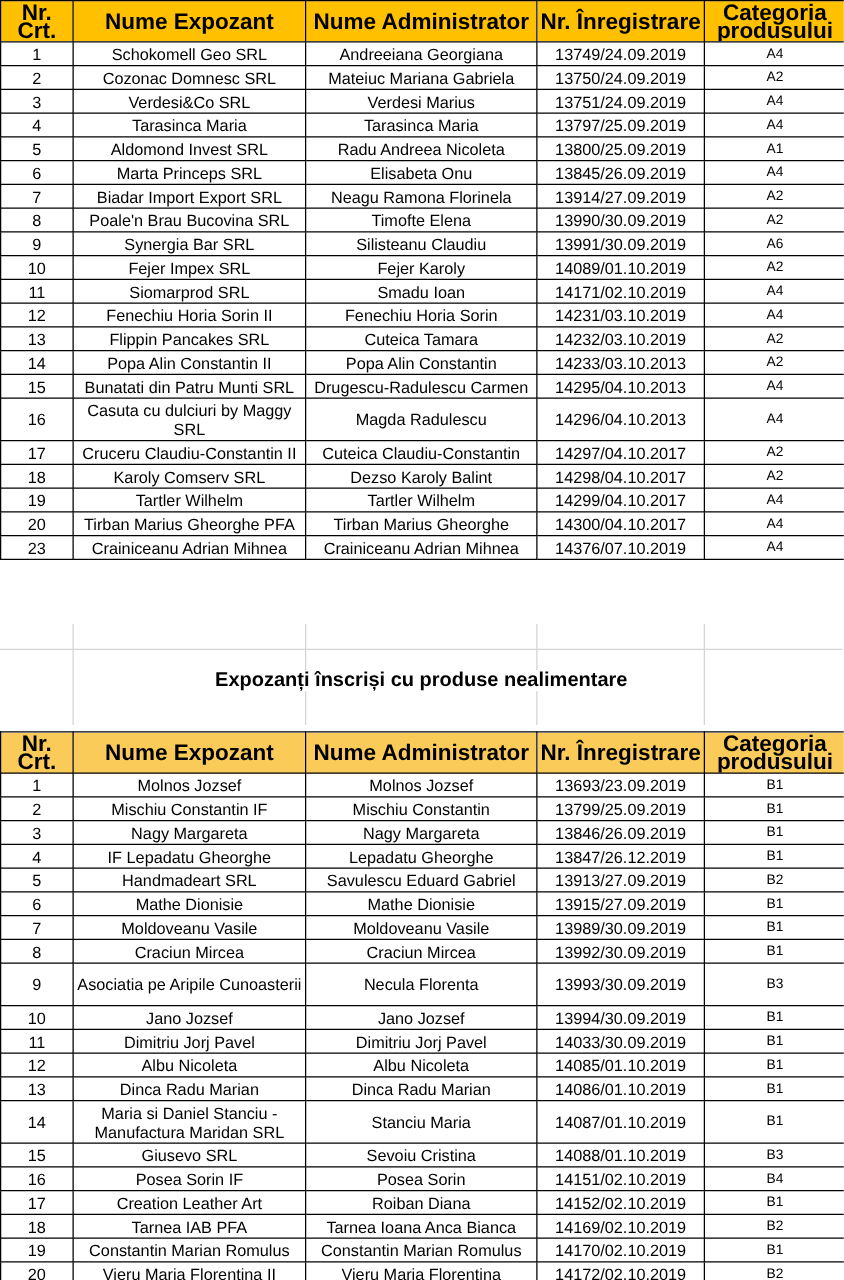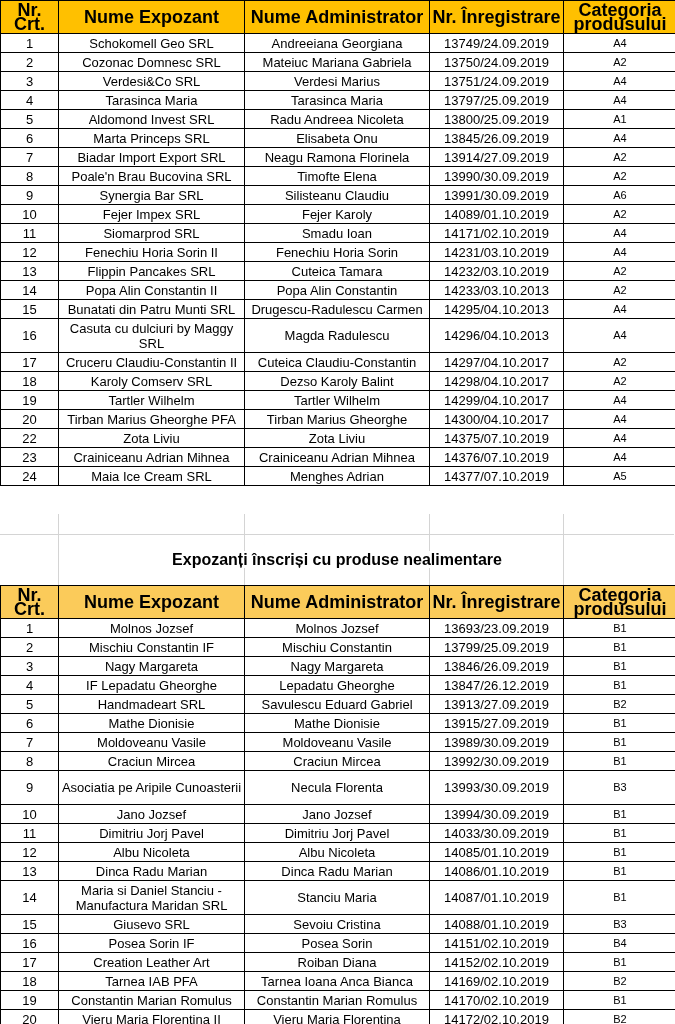--- a/index.html
+++ b/index.html
@@ -10,21 +10,21 @@
   col.c4 { width: 134px; } col.c5 { width: 113px; }
   td, th { border: 1px solid #000; text-align: center; vertical-align: middle;
            padding: 0 2px; font-size: 13px; line-height: 15px; overflow: hidden; white-space: nowrap; }
   th { font-weight: bold; font-size: 18px; line-height: 14px; white-space: normal; }
   .hdr1 th { background: #ffc000; height: 32px; }
   .hdr2 th { background: #fbcb5a; height: 32px; }
   td { height: 18px; }
   td.tall { height: 33px; white-space: normal; line-height: 15px; }
   td.cat { font-size: 11px; }
   .t1 { top: 0; }
-  .gap { position: absolute; left: 0; top: 514px; width: 674px; height: 81px; text-decoration: underline; }
+  .gap { position: absolute; left: 0; top: 499px; width: 674px; height: 81px; text-decoration: underline; }
   .gap .vl { position: absolute; top: 0; bottom: 0; width: 1px; background: #d4d4d4; }
   .gap .hl { position: absolute; left: 0; right: 0; height: 1px; background: #d4d4d4; }
   .section-title { position: absolute; left: 0; right: 0; top: 37px; text-align: center;
                    font-weight: bold; font-size: 16px; background: transparent; }
   .section-title span { background: #fff; padding: 0 4px; }
   .t2 { top: 585px; }
 </style>
 </head>
 <body>
 
@@ -180,39 +180,25 @@
         <td class="cat">A4</td>
       </tr>
       <tr>
         <td>20</td>
         <td>Tirban Marius Gheorghe PFA</td>
         <td>Tirban Marius Gheorghe</td>
         <td>14300/04.10.2017</td>
         <td class="cat">A4</td>
       </tr>
       <tr>
-        <td>22</td>
-        <td>Zota Liviu</td>
-        <td>Zota Liviu</td>
-        <td>14375/07.10.2019</td>
-        <td class="cat">A4</td>
-      </tr>
-      <tr>
         <td>23</td>
         <td>Crainiceanu Adrian Mihnea</td>
         <td>Crainiceanu Adrian Mihnea</td>
         <td>14376/07.10.2019</td>
         <td class="cat">A4</td>
-      </tr>
-      <tr>
-        <td>24</td>
-        <td>Maia Ice Cream SRL</td>
-        <td>Menghes Adrian</td>
-        <td>14377/07.10.2019</td>
-        <td class="cat">A5</td>
       </tr>
     </tbody>
 </table>
 
 <div class="gap">
   <div class="hl" style="top:20px"></div>
   <div class="vl" style="left:58px"></div>
   <div class="vl" style="left:244px"></div>
   <div class="vl" style="left:429px"></div>
   <div class="vl" style="left:563px"></div>

